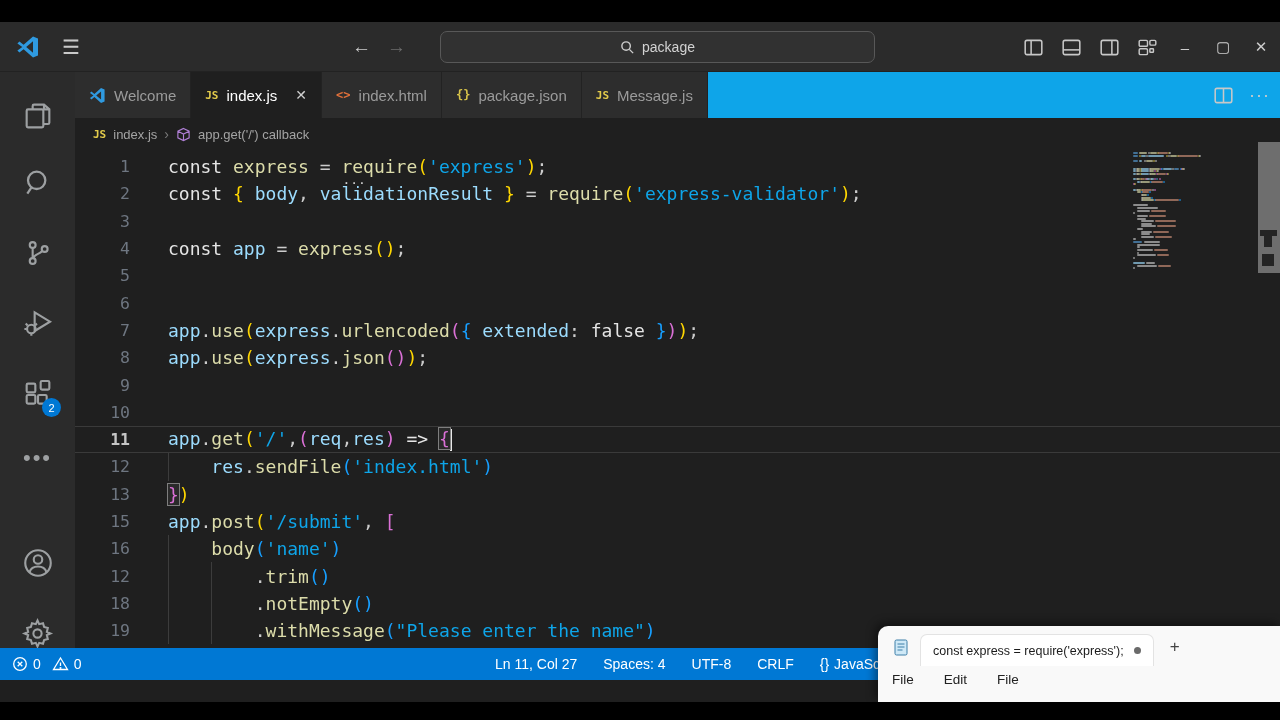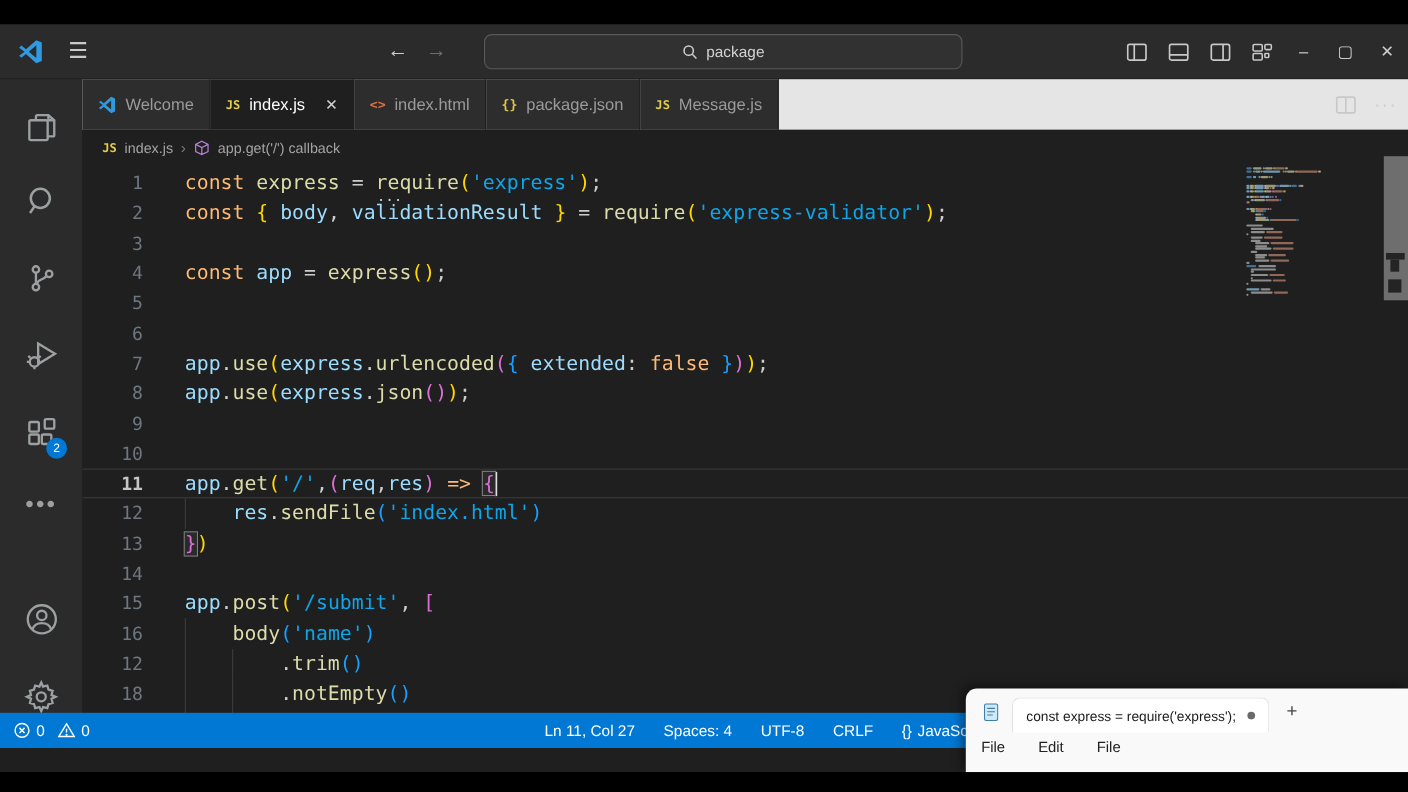--- a/index.html
+++ b/index.html
@@ -22,21 +22,21 @@
   .layout-ico { width:38px; height:50px; display:flex; align-items:center; justify-content:center; }
   .winbtn { width:38px; height:50px; display:flex; align-items:center; justify-content:center; color:#cdcdcd; font-size:15px; }
 
   
   #activitybar { position:absolute; left:0; top:50px; width:75px; height:598px; background:#2b2b2b; }
   .act { position:absolute; left:0; width:75px; height:52px; display:flex; align-items:center; justify-content:center; }
   .badge { position:absolute; right:14px; bottom:2px; min-width:19px; height:19px; border-radius:10px; background:#0078d4;
            color:#fff; font-size:11px; display:flex; align-items:center; justify-content:center; }
 
   
-  #tabbar { position:absolute; left:75px; top:50px; width:1205px; height:46px; background:#e5e5e5; display:flex; }
+  #tabbar { position:absolute; left:75px; top:50px; width:1205px; height:46px; background:#0ea5e9; display:flex; }
   .tab { height:46px; display:flex; align-items:center; gap:8px; padding:0 14px; background:#2d2d2d;
          border-right:1px solid #222; color:#9b9b9b; font-size:15px; cursor:pointer; }
   .tab.active { background:#1f1f1f; color:#fff; }
   .tab .close { margin-left:10px; color:#d0d0d0; font-size:14px; }
   .fico { font-weight:bold; font-size:11px; font-family:"DejaVu Sans Mono", monospace; }
   .fico.js { color:#e3cb4b; } .fico.html { color:#e0703a; font-size:12px; } .fico.json { color:#d9c54a; font-size:12px; }
   #editor-actions { position:absolute; right:10px; top:50px; height:46px; display:flex; align-items:center; gap:16px; color:#cdcdcd; }
 
   
   #breadcrumbs { position:absolute; left:75px; top:96px; width:1205px; height:32px; background:#1f1f1f;
@@ -44,21 +44,21 @@
   .bc-sep { color:#7a7a7a; font-size:14px; }
 
   
   #editor { position:absolute; left:75px; top:128px; width:1205px; height:520px; background:#1f1f1f; overflow:hidden; }
   .cl { position:relative; height:27.3px; display:flex; align-items:center; white-space:pre;
         font-family:"DejaVu Sans Mono", monospace; font-size:18px; }
   .cl .ln { display:inline-block; width:55px; text-align:right; color:#6e7681; font-size:16.5px; flex:0 0 55px;
             margin-right:38px; font-family:"DejaVu Sans Mono", monospace; }
   .cl.cur .ln { color:#c6c6c6;font-weight:bold; }
   .cl.cur { border-top:1px solid #3a3a3a; border-bottom:1px solid #3a3a3a; }
-  .kw{color:#fdba74} .fn{color:#DCDCAA} .vr{color:#9CDCFE} .str{color:#0ea5e9} .op{color:#cccccc}
+  .kw{color:#e5e5e5} .fn{color:#DCDCAA} .vr{color:#9CDCFE} .str{color:#0ea5e9} .op{color:#cccccc}
   .b1{color:#FFD700} .b2{color:#DA70D6} .b3{color:#179FFF}
   .b2m{color:#DA70D6; outline:1px solid #7e7e7e; background:#2a2a2a;}
   .fnd{color:#DCDCAA; position:relative;}
   .fnd::after{content:"..."; position:absolute; left:1px; bottom:-10px; font-size:13px; color:#d0d0d0; letter-spacing:0px;}
   .cursor{display:inline-block; width:2px; height:22px; background:#e8e8e8; vertical-align:middle;}
   .guide{position:absolute; top:0; bottom:0; width:1px; background:#3c3c3c;}
 
   
   #minimap { position:absolute; left:1058px; top:2px; width:100px; height:290px; }
   #minimap .mrow { position:absolute; height:2px; border-radius:1px; opacity:.65; }
@@ -261,21 +261,20 @@
           <div class="cl"><span class="ln">4</span><span class="txt"><span class="kw">const </span><span class="vr">app</span><span class="op"> = </span><span class="fn">express</span><span class="b1">()</span><span class="op">;</span></span></div>
           <div class="cl"><span class="ln">5</span><span class="txt"></span></div>
           <div class="cl"><span class="ln">6</span><span class="txt"></span></div>
           <div class="cl"><span class="ln">7</span><span class="txt"><span class="vr">app</span><span class="op">.</span><span class="fn">use</span><span class="b1">(</span><span class="vr">express</span><span class="op">.</span><span class="fn">urlencoded</span><span class="b2">(</span><span class="b3">{</span><span class="op"> </span><span class="vr">extended</span><span class="op">: </span><span class="kw">false</span><span class="op"> </span><span class="b3">}</span><span class="b2">)</span><span class="b1">)</span><span class="op">;</span></span></div>
           <div class="cl"><span class="ln">8</span><span class="txt"><span class="vr">app</span><span class="op">.</span><span class="fn">use</span><span class="b1">(</span><span class="vr">express</span><span class="op">.</span><span class="fn">json</span><span class="b2">()</span><span class="b1">)</span><span class="op">;</span></span></div>
           <div class="cl"><span class="ln">9</span></div>
           <div class="cl"><span class="ln">10</span><span class="txt"></span></div>
           <div class="cl cur"><span class="ln">11</span><span class="txt"><span class="vr">app</span><span class="op">.</span><span class="fn">get</span><span class="b1">(</span><span class="str">'/'</span><span class="op">,</span><span class="b2">(</span><span class="vr">req</span><span class="op">,</span><span class="vr">res</span><span class="b2">)</span><span class="op"> </span><span class="kw">=&gt;</span><span class="op"> </span><span class="b2m">{</span><span class="cursor"></span></span></div>
           <div class="cl"><span class="ln">12</span><span class="guide" style="left: 93px;"></span><span class="txt"><span class="op">    </span><span class="vr">res</span><span class="op">.</span><span class="fn">sendFile</span><span class="b3">(</span><span class="str">'index.html'</span><span class="b3">)</span></span></div>
           <div class="cl"><span class="ln">13</span><span class="txt"><span class="b2m">}</span><span class="b1">)</span></span></div>
-          <div class="cl"><span class="ln">14</span><span class="txt"></span></div>
           <div class="cl"><span class="ln">15</span><span class="txt"><span class="vr">app</span><span class="op">.</span><span class="fn">post</span><span class="b1">(</span><span class="str">'/submit'</span><span class="op">, </span><span class="b2">[</span></span></div>
           <div class="cl"><span class="ln">16</span><span class="guide" style="left: 93px;"></span><span class="txt"><span class="op">    </span><span class="fn">body</span><span class="b3">(</span><span class="str">'name'</span><span class="b3">)</span></span></div>
           <div class="cl"><span class="ln">12</span><span class="guide" style="left: 93px;"></span><span class="guide" style="left: 136.28px;"></span><span class="txt"><span class="op">        .</span><span class="fn">trim</span><span class="b3">()</span></span></div>
           <div class="cl"><span class="ln">18</span><span class="guide" style="left: 93px;"></span><span class="guide" style="left: 136.28px;"></span><span class="txt"><span class="op">        .</span><span class="fn">notEmpty</span><span class="b3">()</span></span></div>
           <div class="cl"><span class="ln">19</span><span class="guide" style="left: 93px;"></span><span class="guide" style="left: 136.28px;"></span><span class="txt"><span class="op">        .</span><span class="fn">withMessage</span><span class="b3">(</span><span class="str">"Please enter the name"</span><span class="b3">)</span></span></div>
         </div>
       <div id="minimap">
           <div class="mrow" style="top: 0px; left: 0px; width: 5.25px; background: rgb(86, 156, 214);"></div>
           <div class="mrow" style="top: 0px; left: 6.3px; width: 7.35px; background: rgb(220, 220, 170);"></div>
           <div class="mrow" style="top: 0px; left: 14.7px; width: 2px; background: rgb(200, 200, 200);"></div>

